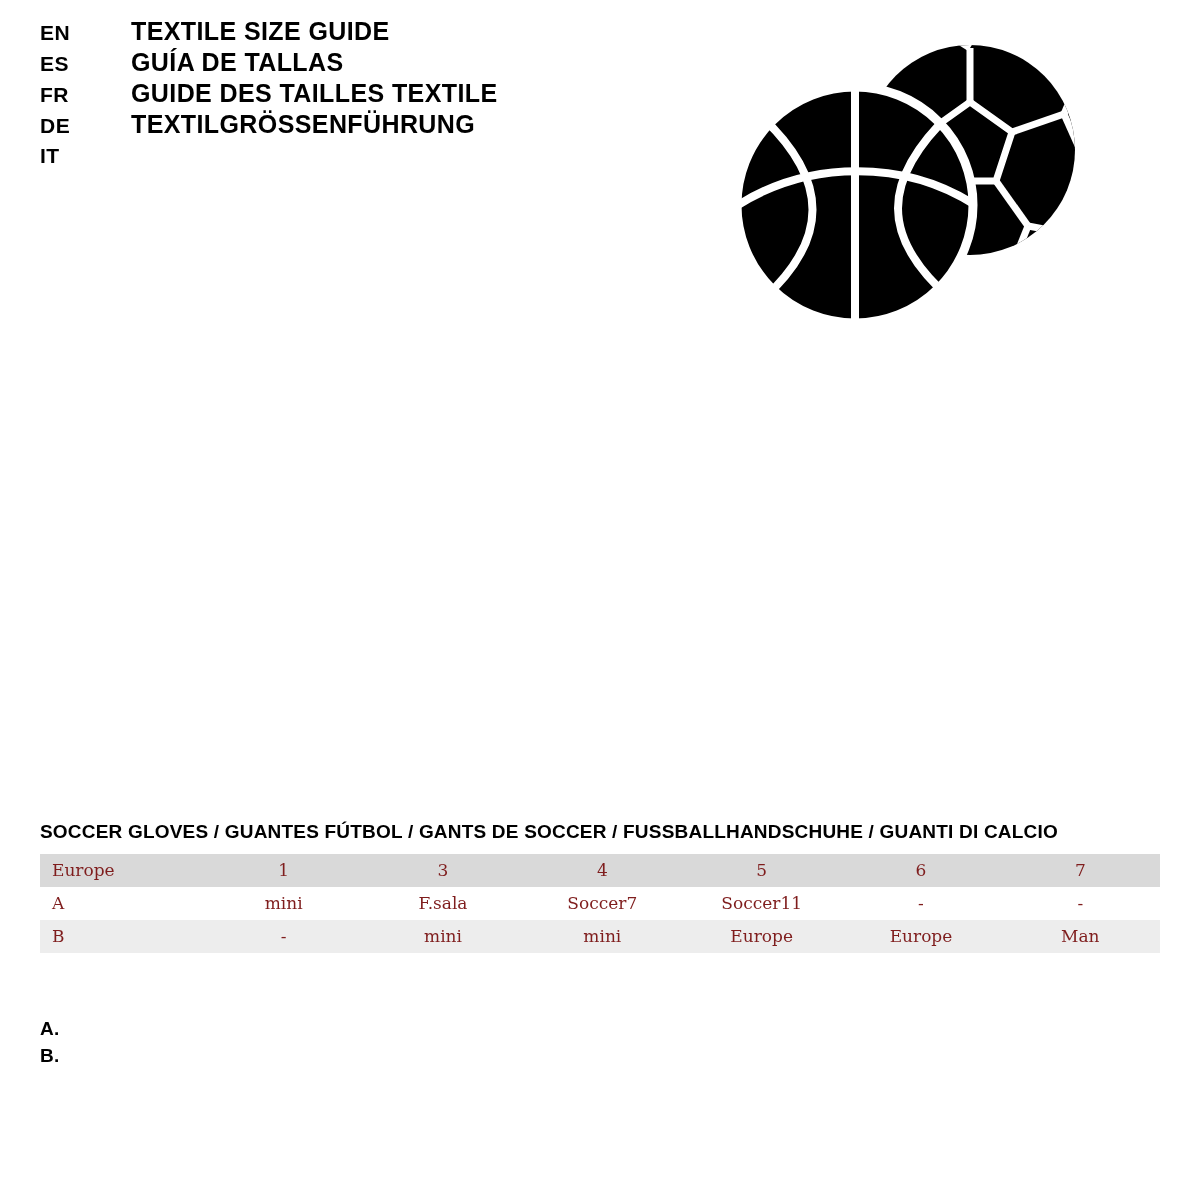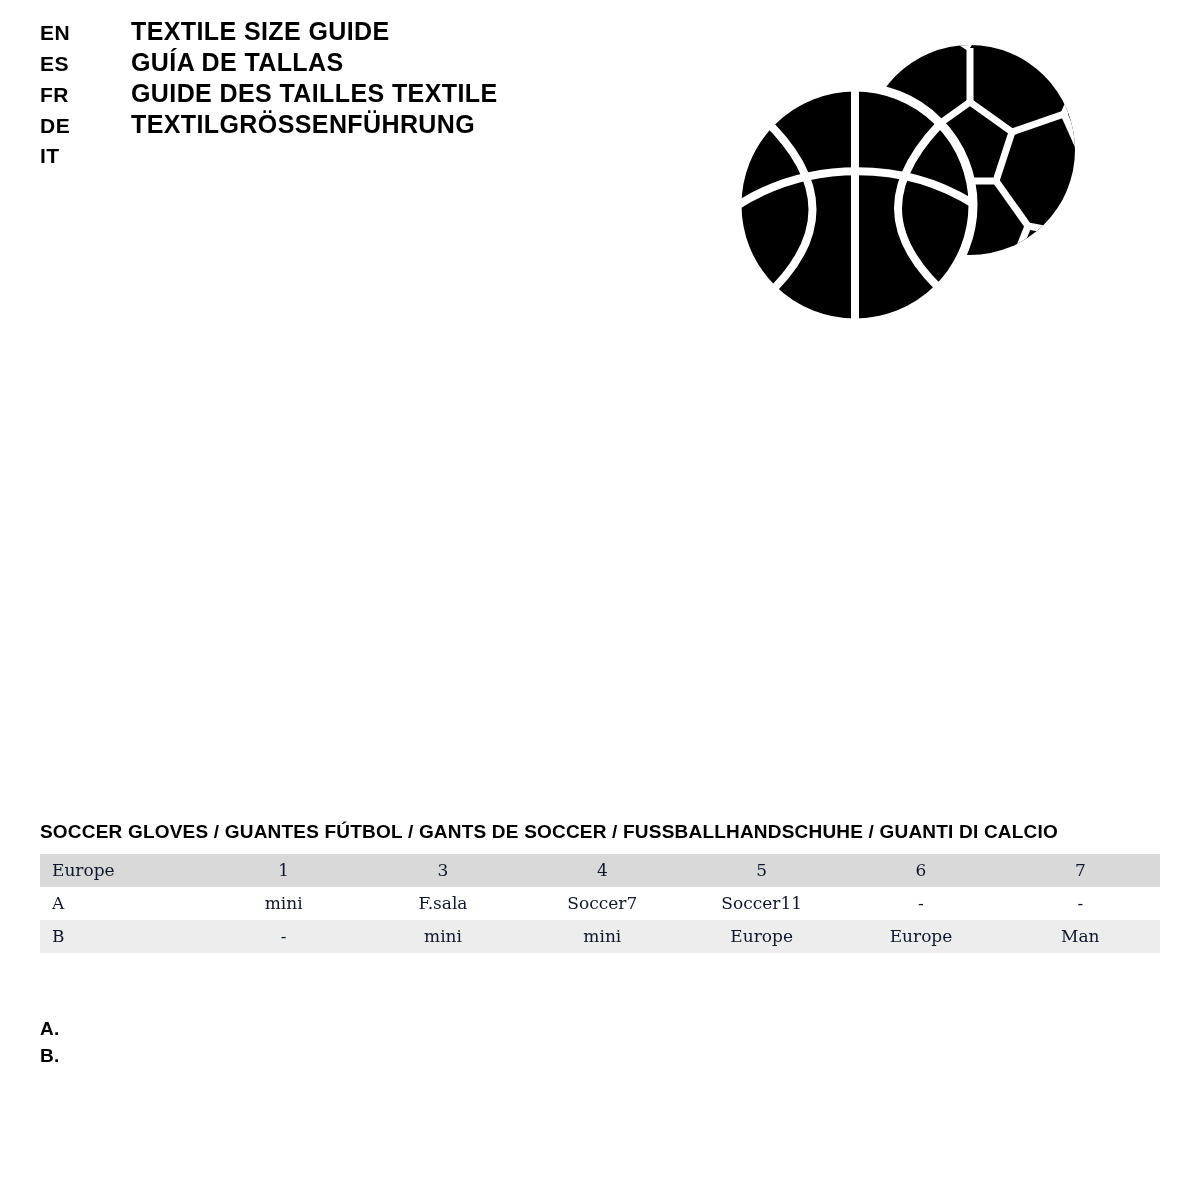--- a/index.html
+++ b/index.html
@@ -75,21 +75,21 @@
     width: 1120px;
     table-layout: fixed;
   }
   table.size-table th,
   table.size-table td {
     font-size: 17px;
     font-weight: 400;
     font-family: "DejaVu Serif", serif;
     text-align: center;
     padding: 6px 0 7px 0;
-    color: #0f172a;
+    color: #7f1d1d;
   }
   table.size-table tr.head-row {
     background: #d9d9d9;
   }
   table.size-table tr.row-alt {
     background: #ededed;
   }
   table.size-table tr.row-plain {
     background: #ffffff;
   }

